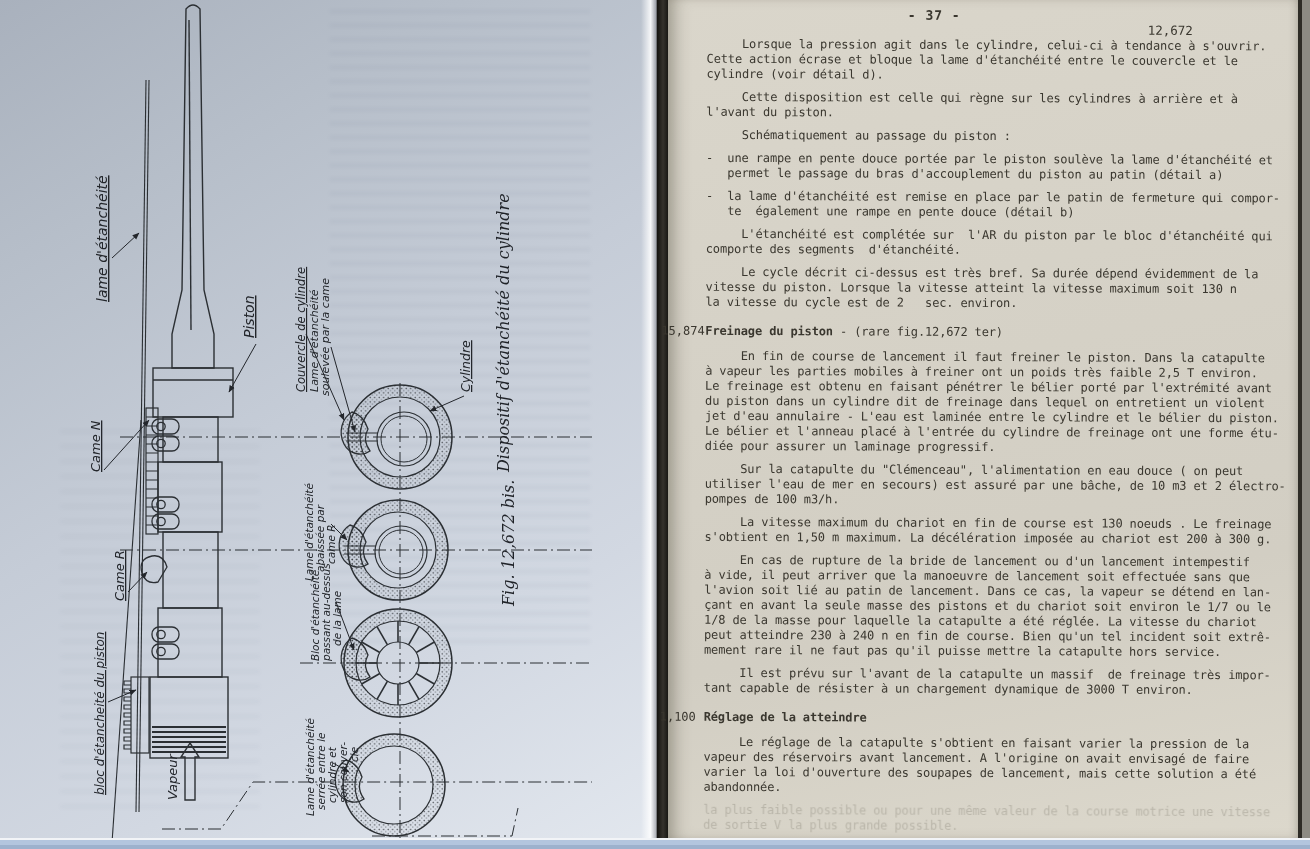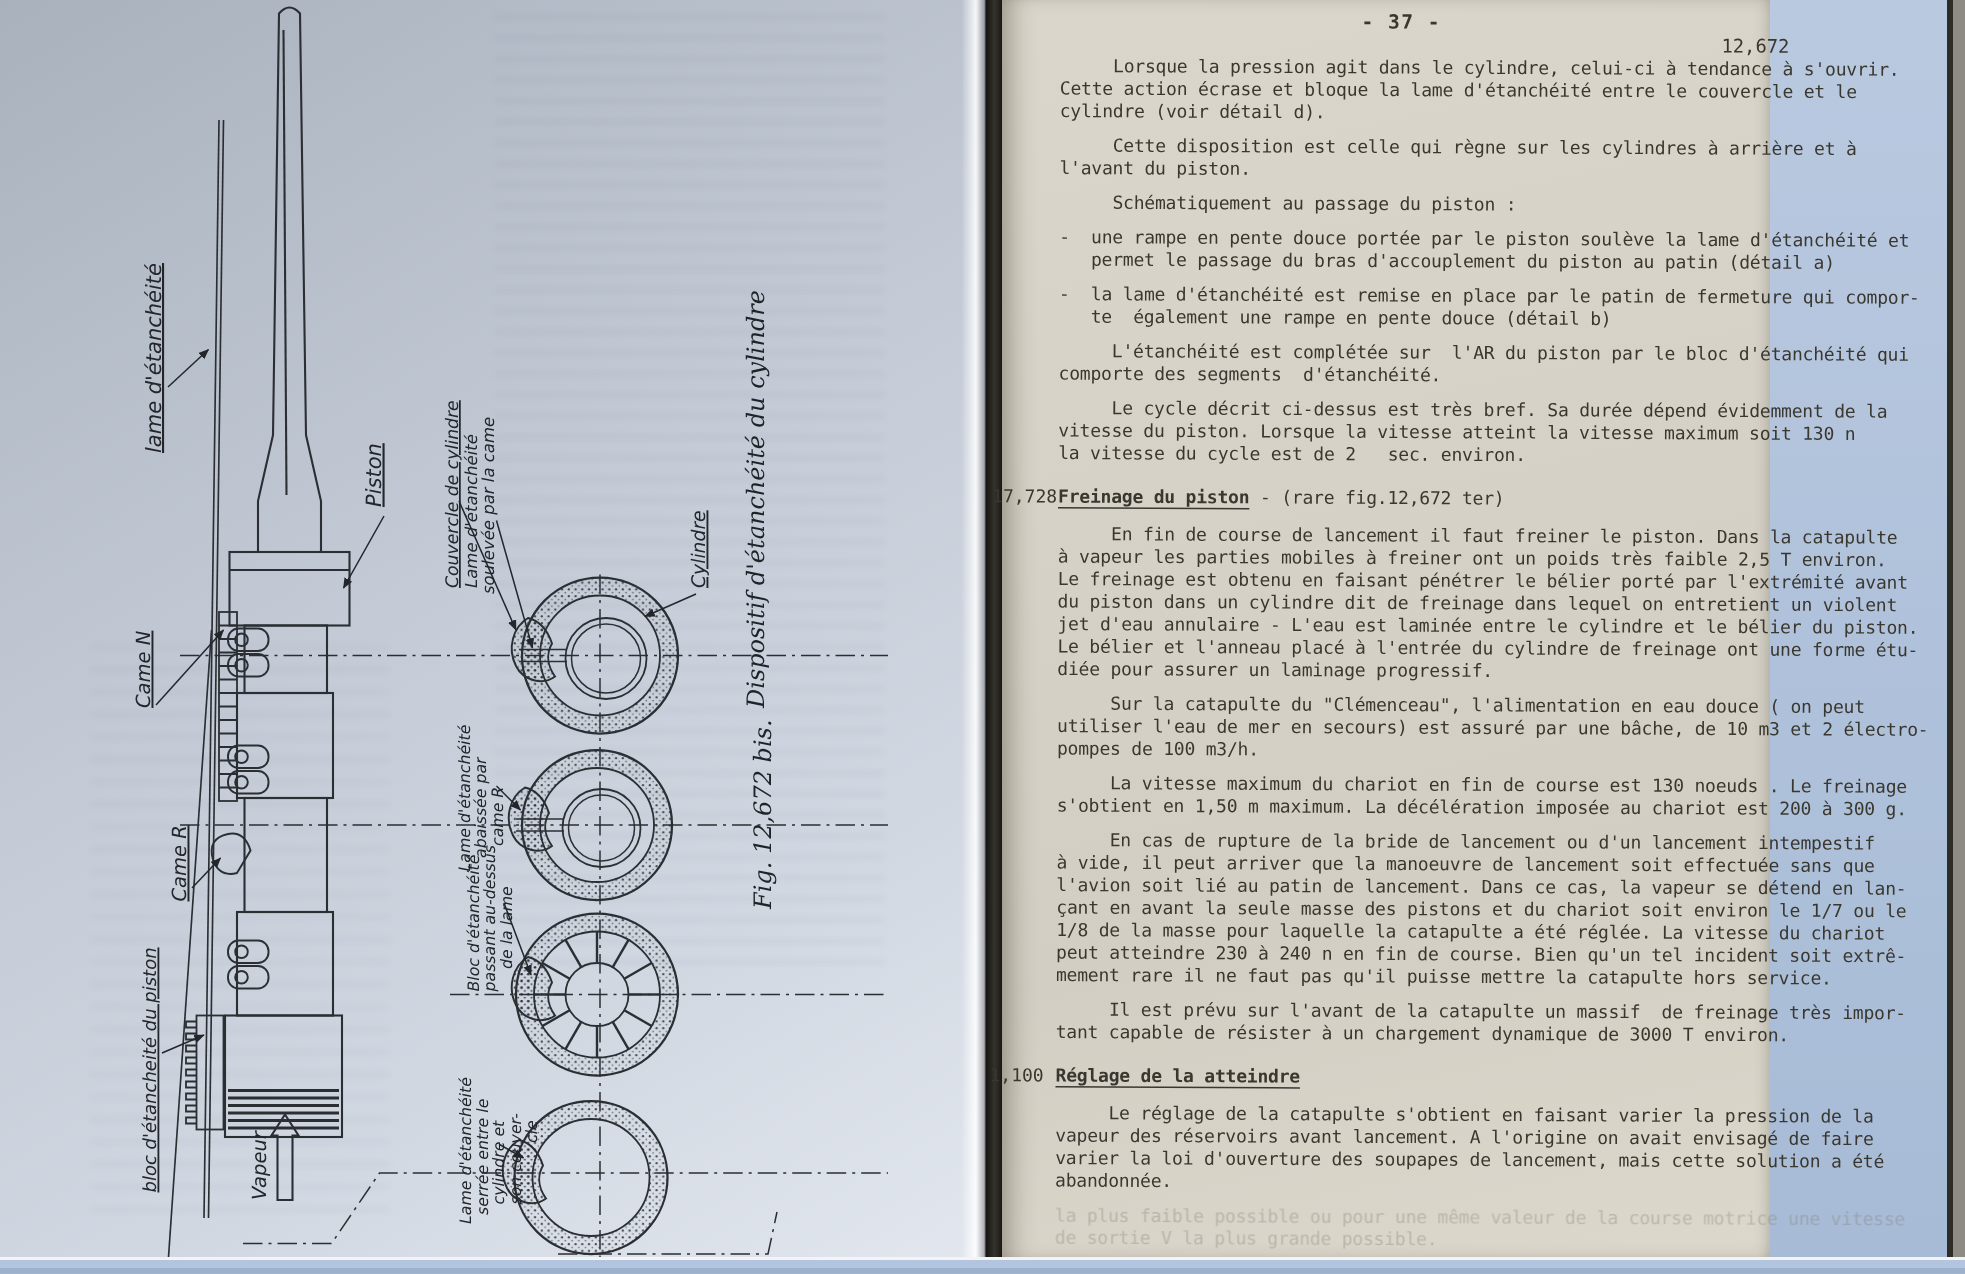--- a/index.html
+++ b/index.html
@@ -10,37 +10,37 @@
      background:linear-gradient(150deg,#a9b1bd 0%,#b6bec9 22%,#c5ccd7 48%,#d2d8e2 75%,#e2e7ee 100%);}
   .page-left::after{content:"";position:absolute;right:0;top:0;width:16px;height:100%;
      background:linear-gradient(to right,rgba(255,255,255,0),rgba(255,255,255,.85) 60%,rgba(120,120,125,.5) 95%,#2a2a28);}
   .page-left .ghosting{position:absolute;left:330px;top:10px;width:260px;height:640px;opacity:.07;
      background:repeating-linear-gradient(#44506b 0 3px,transparent 3px 14px);filter:blur(2px);}
   .page-left .ghosting2{position:absolute;left:60px;top:430px;width:200px;height:380px;opacity:.05;
      background:repeating-linear-gradient(#44506b 0 3px,transparent 3px 15px);filter:blur(2px);}
   .gutter{position:absolute;left:657px;top:0;width:11px;height:838px;
      background:linear-gradient(to right,#14130f,#35322c 55%,#191814);}
   
-  .page-right{position:absolute;left:668px;top:0;width:512px;height:838px;
+  .page-right{position:absolute;left:668px;top:0;width:630px;height:838px;
      background:linear-gradient(168deg,#dad6cb 0%,#d6d2c7 35%,#d2cec3 70%,#dcd8cc 100%);
      box-shadow:inset 14px 0 18px -10px rgba(60,55,40,.45), inset -6px 0 10px -6px rgba(60,55,40,.35);}
   .page-edge-right{position:absolute;left:1298px;top:0;width:4px;height:838px;background:#2e2c26;}
   .page-outer-right{position:absolute;left:1302px;top:0;width:8px;height:838px;background:#8d8b83;}
   .bottom-strip{position:absolute;left:0;top:838px;width:1310px;height:11px;
      background:linear-gradient(#f2f4f7 0 2px,#b3c5de 2px 7px,#9db1cd 7px 11px);}
   .rp-inner{position:absolute;left:0;top:0;width:100%;height:100%;transform:rotate(.25deg);
      color:#3a372f;font-family:"DejaVu Sans Mono","Liberation Mono",monospace;}
   .pg-num{position:absolute;left:238px;top:8px;font-size:13px;letter-spacing:1px;font-weight:bold;}
   .ref-num{position:absolute;left:478px;top:22px;font-size:12.5px;}
   .rp-body{position:absolute;left:37px;top:38px;right:8px;font-size:12px;line-height:15px;}
   .para{margin:0 0 8px 0;}
   .line{white-space:pre;letter-spacing:-.14px;}
   .heading{position:relative;margin:14px 0 10px 0;}
   .heading .num{position:absolute;left:-44px;top:0;white-space:pre;}
-  .heading .title{text-decoration:underline;text-underline-offset:3px;font-weight:bold;letter-spacing:-.14px;}
+  .heading .title{text-underline-offset:3px;font-weight:bold;letter-spacing:-.14px;}
   .heading .rest{letter-spacing:-.14px;}
   .ghost{margin-top:4px;opacity:.33;color:#7b776a;filter:blur(.4px);}
   
   svg text.lbl{font-family:"DejaVu Sans",sans-serif;font-style:italic;fill:#23262b;}
   svg text.und{text-decoration:underline;}
   svg text.cap{font-family:"DejaVu Serif","Liberation Serif",serif;font-style:italic;fill:#1f2227;}
 </style>
 </head>
 <body>
 
@@ -252,21 +252,21 @@
           </div>
           <div class="para">
             <div class="line">     L'étanchéité est complétée sur  l'AR du piston par le bloc d'étanchéité qui</div>
             <div class="line">comporte des segments  d'étanchéité.</div>
           </div>
           <div class="para" style="margin-top: 8px;">
             <div class="line">     Le cycle décrit ci-dessus est très bref. Sa durée dépend évidemment de la</div>
             <div class="line">vitesse du piston. Lorsque la vitesse atteint la vitesse maximum soit 130 n</div>
             <div class="line">la vitesse du cycle est de 2   sec. environ.</div>
           </div>
-          <div class="heading"><span class="num">17,728</span><span class="title">Freinage du piston</span><span class="rest"> - (rare fig.12,672 ter)</span></div>
+          <div class="heading"><span class="num">15,874</span><span class="title">Freinage du piston</span><span class="rest"> - (rare fig.12,672 ter)</span></div>
           <div class="para">
             <div class="line">     En fin de course de lancement il faut freiner le piston. Dans la catapulte</div>
             <div class="line">à vapeur les parties mobiles à freiner ont un poids très faible 2,5 T environ.</div>
             <div class="line">Le freinage est obtenu en faisant pénétrer le bélier porté par l'extrémité avant</div>
             <div class="line">du piston dans un cylindre dit de freinage dans lequel on entretient un violent</div>
             <div class="line">jet d'eau annulaire - L'eau est laminée entre le cylindre et le bélier du piston.</div>
             <div class="line">Le bélier et l'anneau placé à l'entrée du cylindre de freinage ont une forme étu-</div>
             <div class="line">diée pour assurer un laminage progressif.</div>
           </div>
           <div class="para">

